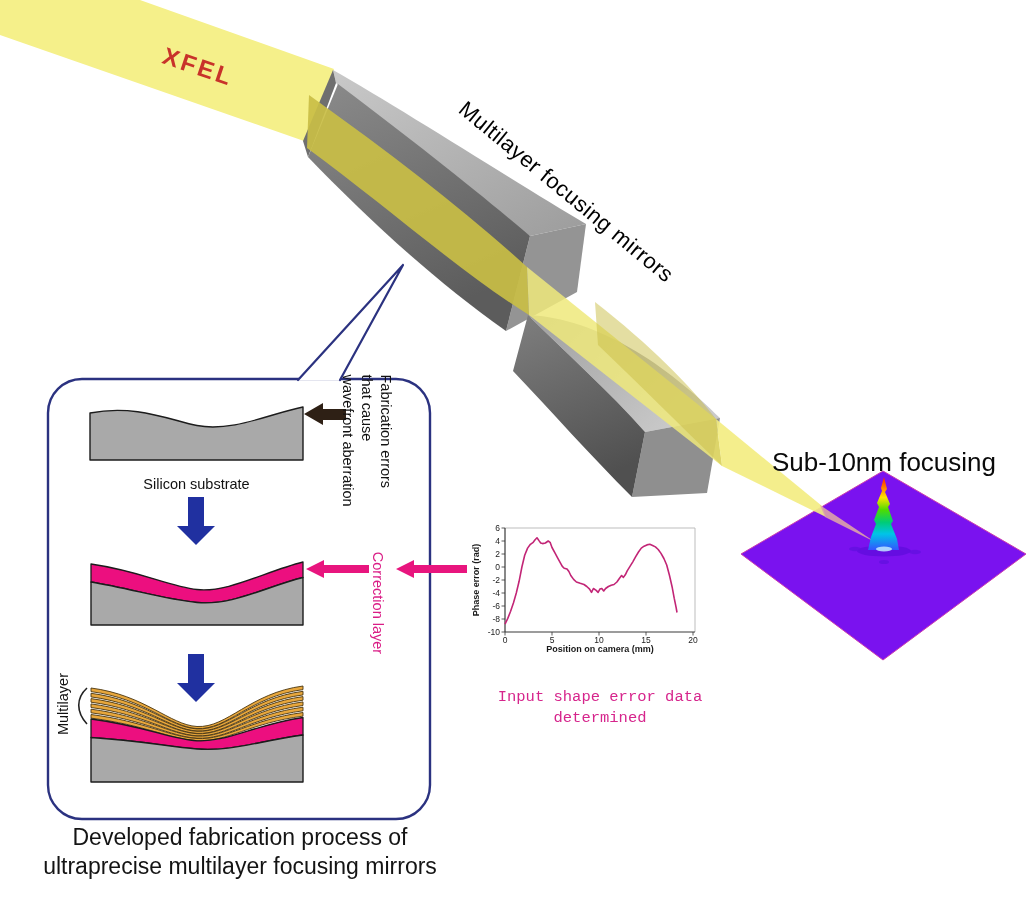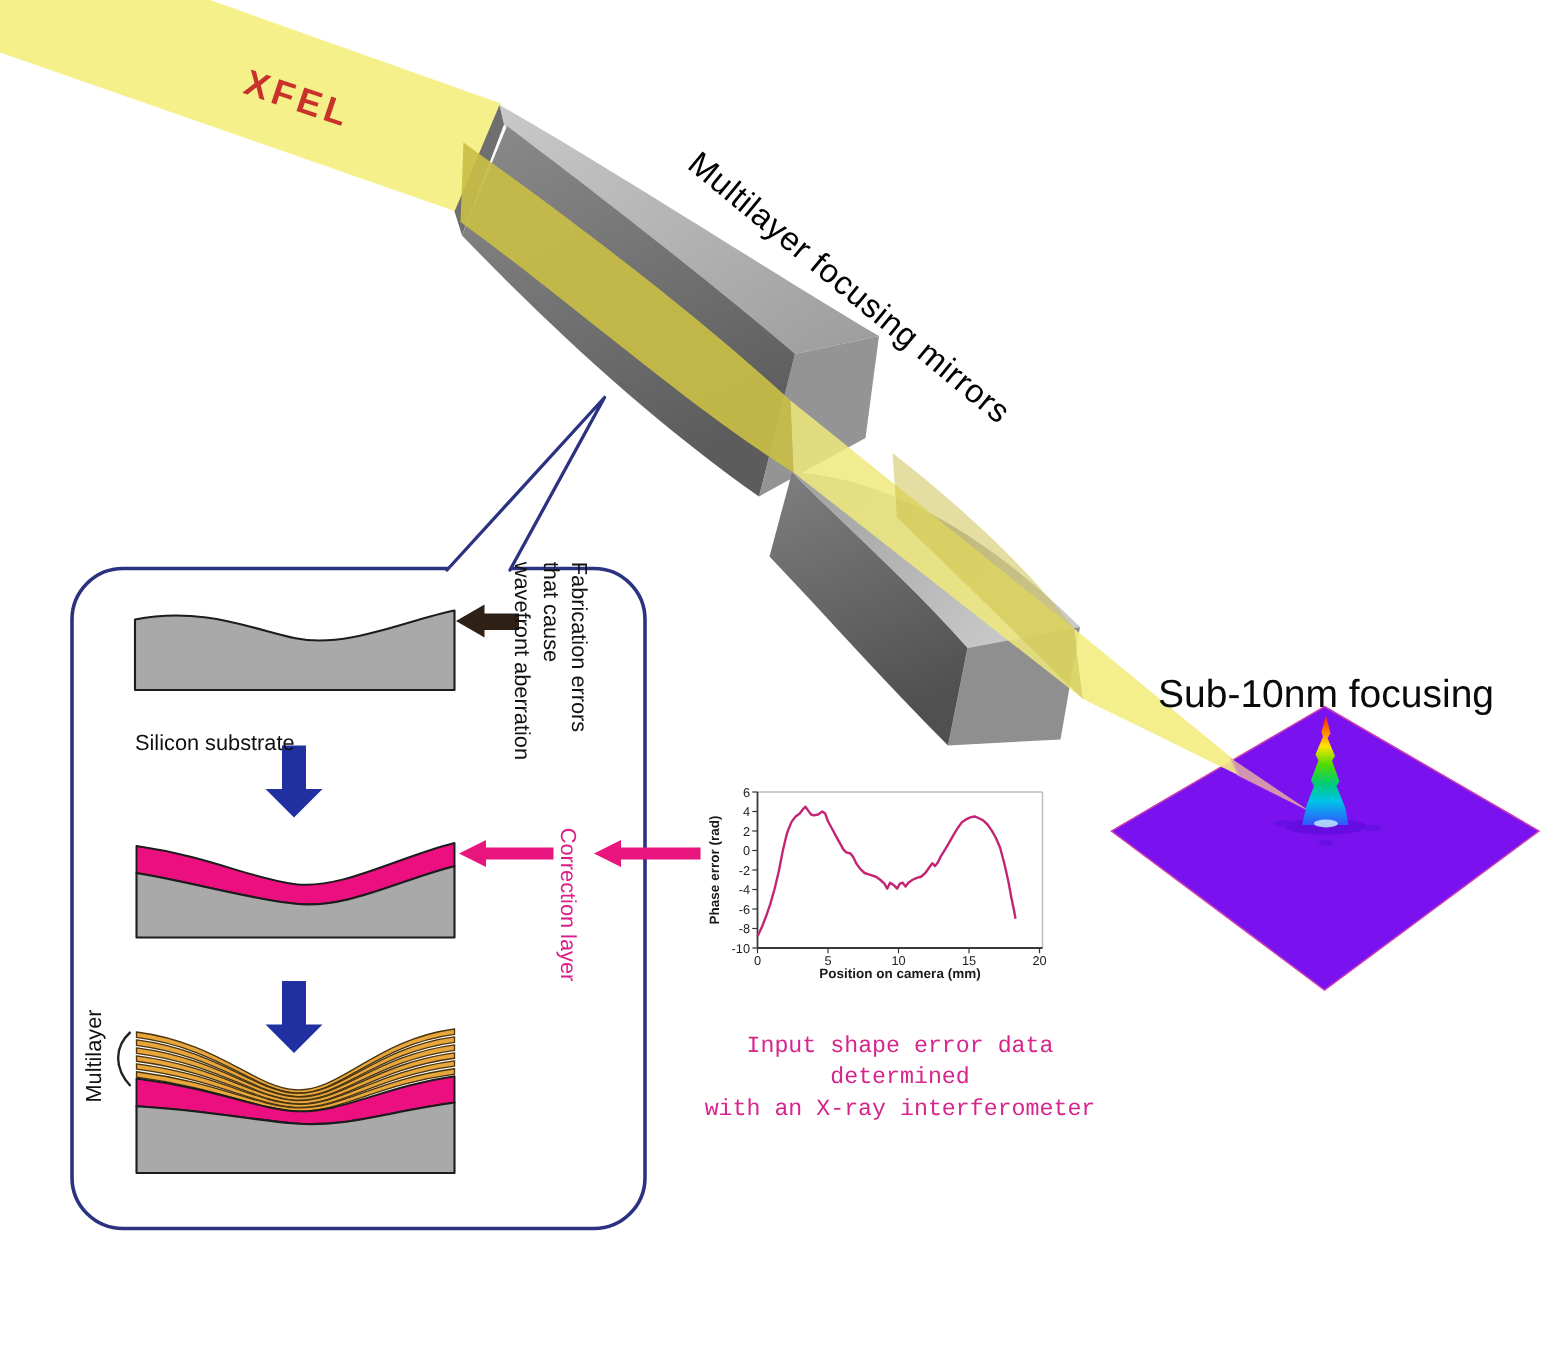--- a/index.html
+++ b/index.html
@@ -5,21 +5,21 @@
   html,body{margin:0;padding:0;background:#ffffff;}
   .stage{position:relative;width:1035px;height:901px;background:#fff;overflow:hidden;
          font-family:"Liberation Sans",sans-serif;}
   .stage svg{position:absolute;left:0;top:0;}
   .lbl{position:absolute;color:#111;white-space:nowrap;}
   .xfel{left:168px;top:42px;font-size:24px;font-weight:bold;letter-spacing:3px;
         color:#c8322a;transform:rotate(18.5deg);transform-origin:0 0;}
   .mirrors{left:470px;top:96px;font-size:22px;color:#000;
         transform:rotate(39.5deg);transform-origin:0 0;letter-spacing:.5px;}
   .focusing{left:772px;top:420px;font-size:26px;color:#0a0a0a;margin-top:27px;}
-  .silicon{left:90px;top:488px;width:213px;font-size:14.5px;}
+  .silicon{left:90px;top:476px;width:213px;text-align:center;font-size:14.5px;}
   .faberr{left:281px;top:431px;width:170px;height:57px;font-size:14.5px;line-height:19px;
         transform:rotate(90deg);transform-origin:center;white-space:nowrap;}
   .corr{left:322px;top:594px;width:110px;height:18px;text-align:center;font-size:14.5px;
         color:#da1d86;transform:rotate(90deg);transform-origin:center;}
   .multi{left:27px;top:695px;width:74px;height:18px;text-align:center;font-size:14.5px;
         transform:rotate(-90deg);transform-origin:center;}
   .caption{left:18px;top:823px;width:444px;text-align:center;font-size:23px;
         line-height:29px;color:#141414;white-space:normal;}
   .chartcap{left:462px;top:687px;width:276px;text-align:center;font-size:15.5px;
         line-height:21px;color:#d6258c;white-space:normal;font-family:Liberation Mono, monospace;}
@@ -173,17 +173,20 @@
 <div class="lbl mirrors">Multilayer focusing mirrors</div>
 <div class="lbl focusing">Sub-10nm focusing</div>
 <div class="lbl silicon">Silicon substrate</div>
 <div class="lbl faberr">
   <div>Fabrication errors</div>
   <div>that cause</div>
   <div>wavefront aberration</div>
 </div>
 <div class="lbl corr">Correction layer</div>
 <div class="lbl multi">Multilayer</div>
+<div class="lbl caption">
+  <div>Developed fabrication process of</div>
+  <div>ultraprecise multilayer focusing mirrors</div>
+</div>
 <div class="lbl chartcap">
   <div>Input shape error data determined</div>
-  <div>with an X-ray interferometer</div>
 </div>
 </div>
 
 </body></html>

